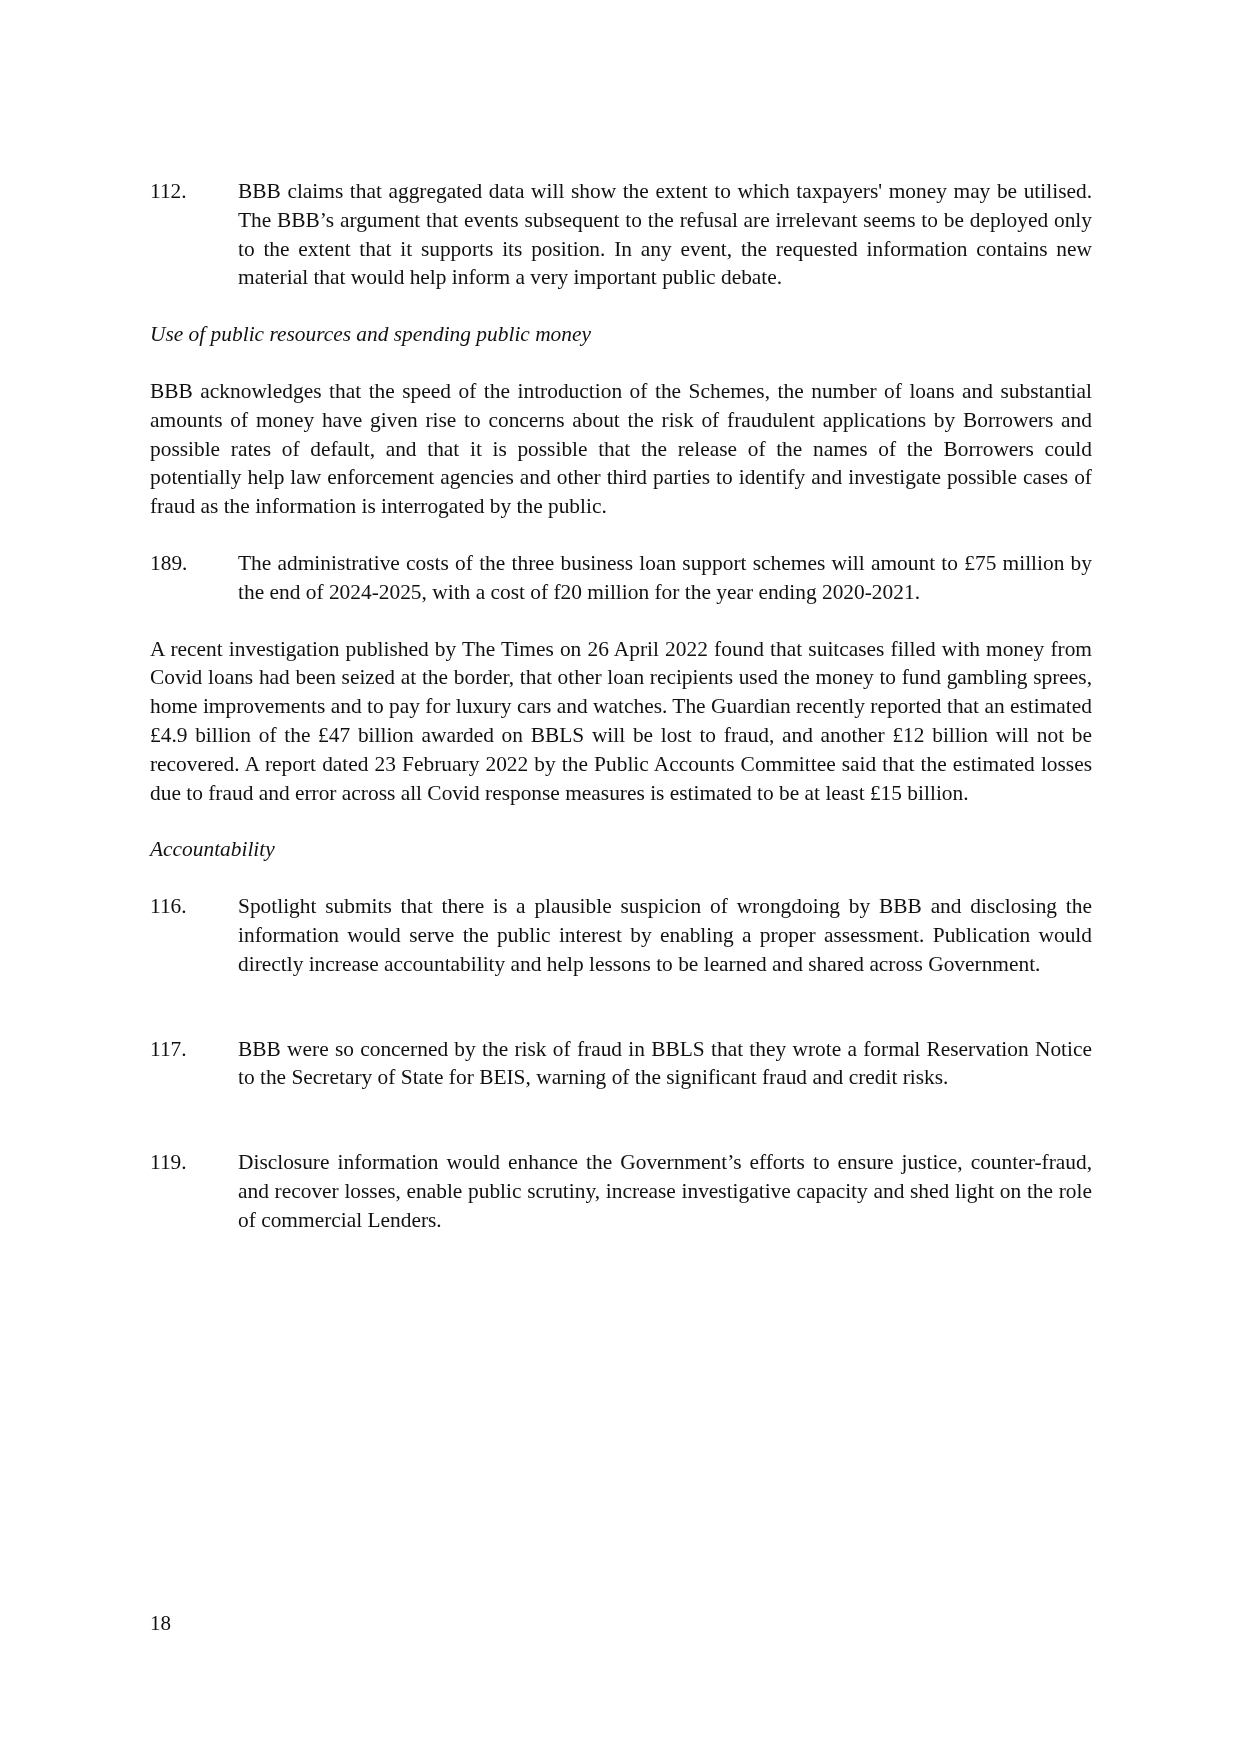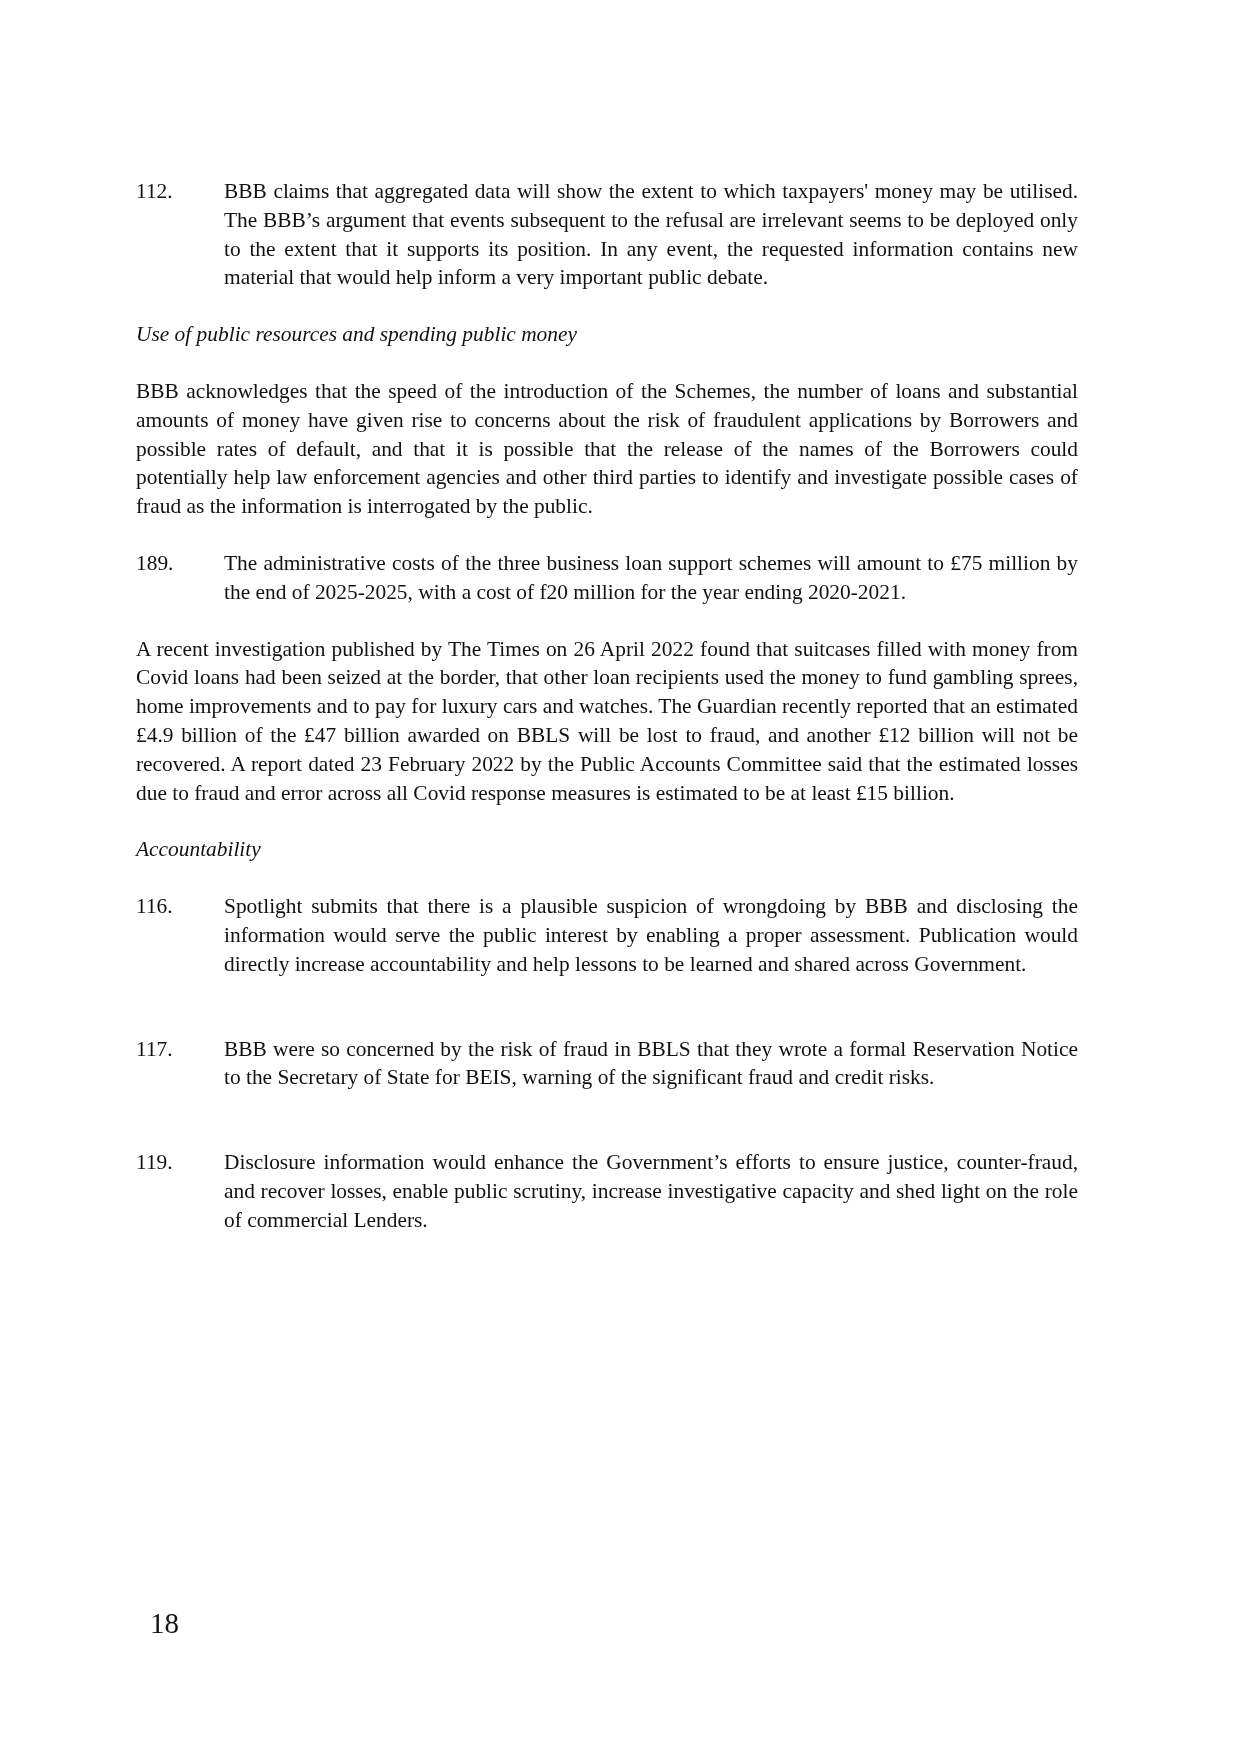--- a/index.html
+++ b/index.html
@@ -18,21 +18,21 @@
     .page {
       position: absolute;
       left: 0;
       top: 0;
       width: 1241px;
       height: 1754px;
       background: #ffffff;
     }
     .content {
       position: absolute;
-      left: 136px;
+      left: 150px;
       top: 177px;
       width: 942px;
       font-size: 21.4px;
       line-height: 28.8px;
     }
     .para {
       display: flex;
       margin: 0;
     }
     .para-num {
@@ -51,21 +51,21 @@
     .heading.underlined {
       text-underline-offset: 3px;
       text-decoration-thickness: 1px;
     }
     .gap-after-para { height: 28px; }
     .gap-after-heading { height: 28px; }
     .page-number {
       position: absolute;
       left: 150px;
       top: 1609px;
-      font-size: 29px;
+      font-size: 21px;
       line-height: 28px;
     }
   </style>
 </head>
 <body>
 
 <div class="page">
   <div class="content">
 
     <div class="para">
@@ -77,21 +77,21 @@
     <p class="heading underlined">Use of public resources and spending public money</p>
     <div class="gap-after-heading"></div>
 
     <div class="para">
       <span class="para-text">BBB acknowledges that the speed of the introduction of the Schemes, the number of loans and substantial amounts of money have given rise to concerns about the risk of fraudulent applications by Borrowers and possible rates of default, and that it is possible that the release of the names of the Borrowers could potentially help law enforcement agencies and other third parties to identify and investigate possible cases of fraud as the information is interrogated by the public.</span>
     </div>
     <div class="gap-after-para"></div>
 
     <div class="para">
       <span class="para-num">189.</span>
-      <span class="para-text">The administrative costs of the three business loan support schemes will amount to £75 million by the end of 2025-2025, with a cost of f20 million for the year ending 2020-2021.</span>
+      <span class="para-text">The administrative costs of the three business loan support schemes will amount to £75 million by the end of 2024-2025, with a cost of f20 million for the year ending 2020-2021.</span>
     </div>
     <div class="gap-after-para"></div>
 
     <div class="para">
       <span class="para-text">A recent investigation published by The Times on 26 April 2022 found that suitcases filled with money from Covid loans had been seized at the border, that other loan recipients used the money to fund gambling sprees, home improvements and to pay for luxury cars and watches. The Guardian recently reported that an estimated £4.9 billion of the £47 billion awarded on BBLS will be lost to fraud, and another £12 billion will not be recovered. A report dated 23 February 2022 by the Public Accounts Committee said that the estimated losses due to fraud and error across all Covid response measures is estimated to be at least £15 billion.</span>
     </div>
     <div class="gap-after-para"></div>
 
     <p class="heading">Accountability</p>
     <div class="gap-after-heading"></div>

